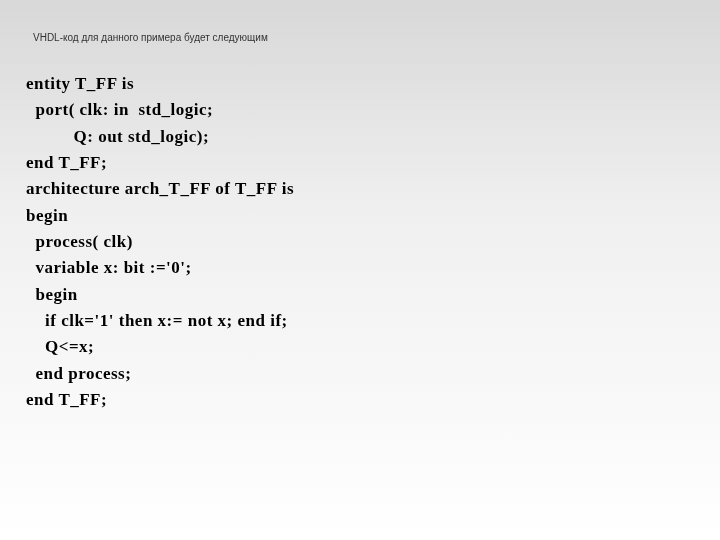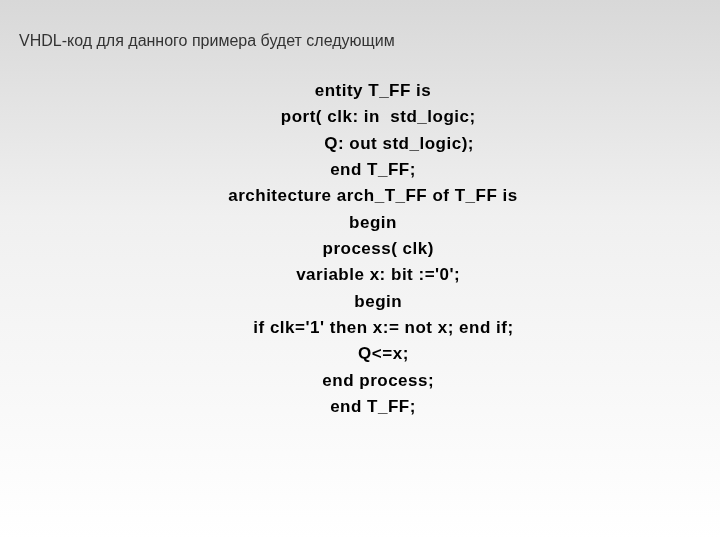--- a/index.html
+++ b/index.html
@@ -8,34 +8,34 @@
       box-sizing: border-box;
     }
     body {
       width: 720px;
       height: 540px;
       background: linear-gradient(to bottom, #d8d8d8 0%, #f0f0f0 40%, #ffffff 100%);
       font-family: Arial, sans-serif;
       overflow: hidden;
     }
     .title {
-      font-size: 16px;
+      font-size: 10px;
       color: #333;
-      padding: 32px 0 0 19px;
+      padding: 32px 0 0 26px;
+      margin-left: 7px;
     }
     .code-block {
-      font-family: Liberation Sans, sans-serif;
+      font-family: Liberation Serif, serif;
       font-size: 17px;
       font-weight: bold;
       color: #000;
       white-space: pre;
       padding: 28px 0 0 26px;
       line-height: 1.55;
       letter-spacing: 0.5px;
-      text-align: center;
     }
   </style>
 </head>
 <body>
 
 <div class="title">VHDL-код для данного примера будет следующим</div>
 
 <div class="code-block"><span>entity T_FF is</span>
 <span>  port( clk: in  std_logic;</span>
 <span>          Q: out std_logic);</span>

